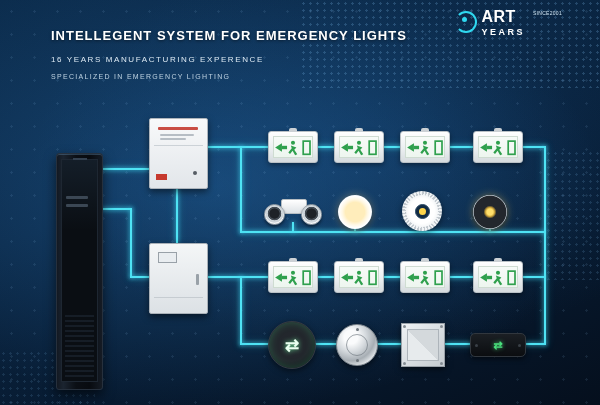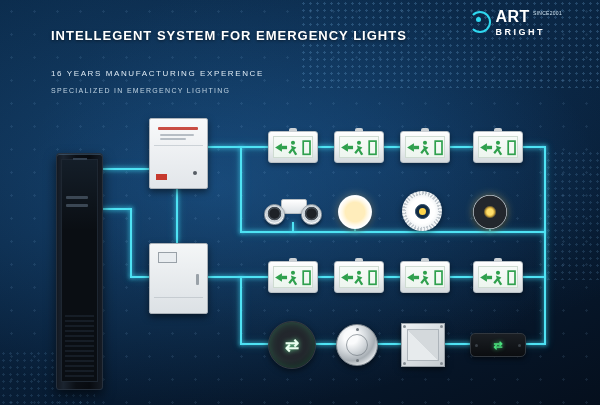--- a/index.html
+++ b/index.html
@@ -12,27 +12,27 @@
       linear-gradient(158deg,#0c2d4e 0%,#0a2542 38%,#071a30 70%,#050f1d 100%);
   }
   .dots{position:absolute;z-index:0;background-image:radial-gradient(rgba(130,195,245,0.22) 1px, transparent 1.3px);background-size:7px 7px;}
   .dots-tr{top:0;right:0;width:300px;height:88px;}
   .dots-r{top:150px;right:0;width:55px;height:130px;opacity:.7;}
   .dots-bl{left:0;bottom:0;width:95px;height:55px;opacity:.6;}
   .faintmap{position:absolute;inset:0;z-index:0;background-image:radial-gradient(rgba(160,210,255,0.10) 1px, transparent 1.4px);background-size:23px 23px;}
 
   header{position:absolute;left:51px;top:28px;z-index:3;}
   .title{font-size:13px;font-weight:bold;color:#ffffff;letter-spacing:1px;text-shadow:0 1px 3px rgba(0,0,0,.5);}
-  .sub1{margin-top:26px;font-size:8px;color:#dcE9f3;letter-spacing:1.6px;}
+  .sub1{margin-top:12px;font-size:8px;color:#dcE9f3;letter-spacing:1.6px;}
   .sub2{margin-top:9px;font-size:7px;color:#bfd3e2;letter-spacing:1.3px;}
 
   .logo{position:absolute;top:9px;right:38px;z-index:3;display:flex;align-items:flex-start;gap:5px;}
   .logo-icon{width:18px;height:18px;border-radius:50%;border:2px solid #2fd8f0;border-left-color:transparent;position:relative;margin-top:2px;}
   .logo-icon::after{content:"";position:absolute;left:5px;top:4px;width:5px;height:5px;border-radius:50%;background:#2fd8f0;}
-  .logo-row{display:flex;align-items:flex-start;gap:3px;text-align:center;}
+  .logo-row{display:flex;align-items:flex-start;gap:17px;text-align:center;}
   .logo-art{font-size:16px;font-weight:bold;color:#ffffff;letter-spacing:.5px;line-height:1;}
   .logo-since{font-size:5px;color:#cfe4f2;margin-top:1px;letter-spacing:.3px;}
   .logo-bright{font-size:9px;font-weight:bold;color:#ffffff;letter-spacing:2.5px;margin-top:2px;}
 
   .wire{position:absolute;z-index:1;background:#4fe3f4;box-shadow:0 0 4px rgba(64,220,245,.95),0 0 9px rgba(64,220,245,.45);}
   .wire.h{height:2px;}
   .wire.v{width:2px;}
 
   .dev{position:absolute;z-index:2;}
 
@@ -134,21 +134,21 @@
     <div class="sub2">SPECIALIZED IN EMERGENCY LIGHTING</div>
   </header>
 
   <div class="logo">
     <div class="logo-icon"></div>
     <div class="logo-text">
       <div class="logo-row">
         <span class="logo-art">ART</span>
         <span class="logo-since">SINCE2001</span>
       </div>
-      <div class="logo-bright">BRIGHT</div>
+      <div class="logo-bright">YEARS</div>
     </div>
   </div>
 
   <div class="wire h" style="left:206px;top:146px;width:340px;"></div>
   <div class="wire h" style="left:240px;top:231px;width:306px;"></div>
   <div class="wire h" style="left:206px;top:276px;width:340px;"></div>
   <div class="wire h" style="left:240px;top:343px;width:306px;"></div>
   <div class="wire v" style="left:544px;top:146px;height:199px;"></div>
   <div class="wire v" style="left:240px;top:146px;height:87px;"></div>
   <div class="wire v" style="left:240px;top:276px;height:69px;"></div>

